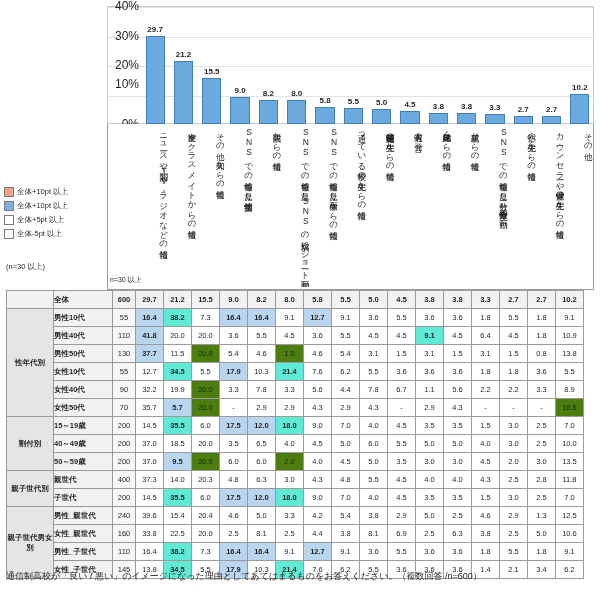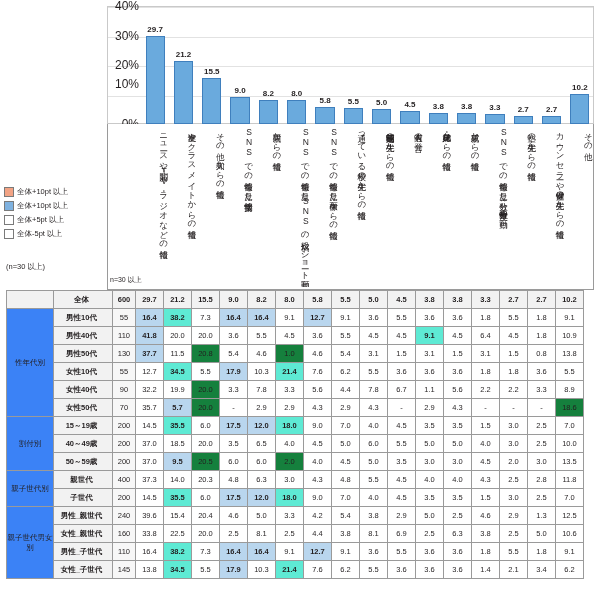--- a/index.html
+++ b/index.html
@@ -23,28 +23,28 @@
   
   .legend{position:absolute;left:4px;top:186px;width:100px;font-size:7.5px;line-height:12px;}
   .legend .row{display:flex;align-items:center;gap:3px;margin-bottom:2px;}
   .sw{width:8px;height:8px;border:1px solid #7a7a7a;display:inline-block;}
   .nlabel{position:absolute;left:6px;top:262px;font-size:7.5px;}
 
   
   table{position:absolute;left:6px;top:290px;border-collapse:collapse;font-size:7.5px;table-layout:fixed;}
   td,th{border:1px solid #9a9a9a;padding:0;height:17px;text-align:center;vertical-align:middle;color:#231f20;font-weight:normal;}
   .cat{width:46px;}
-  .nm{width:55px;text-align:center;padding-right:3px;font-weight:bold;background:#f2f2f2;}
+  .nm{width:55px;text-align:left;padding-right:3px;font-weight:bold;background:#f2f2f2;}
   .n{width:22px;background:#f7f7f7;}
   .d{width:27px;}
   .hi-o{background:#5eead4;font-weight:bold;}
   .hi-b{background:#b9d6ee;font-weight:bold;}
-  .hi-l{background:#15803d;}
+  .hi-l{background:#4d7c0f;}
   .rowtot td{font-weight:bold;background:#f2f2f2;}
-  .catcell{background:#3b82f6;font-weight:normal;writing-mode:horizontal-tb;}
+  .catcell{background:#e5e5e5;font-weight:bold;writing-mode:horizontal-tb;}
 
   .footnote{position:absolute;left:6px;top:570px;font-size:9px;color:#231f20;}
 </style>
 </head>
 <body>
 
 <div class="wrap">
 
   <div class="chart-box">
       <div class="gridline" style="top: 118px;"></div>
@@ -458,13 +458,14 @@
           <td class="d ">3.6</td>
           <td class="d ">3.6</td>
           <td class="d ">1.4</td>
           <td class="d ">2.1</td>
           <td class="d ">3.4</td>
           <td class="d ">6.2</td>
         </tr>
       </tbody>
     </table>
 
+  <div class="footnote">通信制高校が「良い / 悪い」のイメージになった理由としてあてはまるものをお答えください。（複数回答 /n=600）</div>
 </div>
 
 </body></html>

